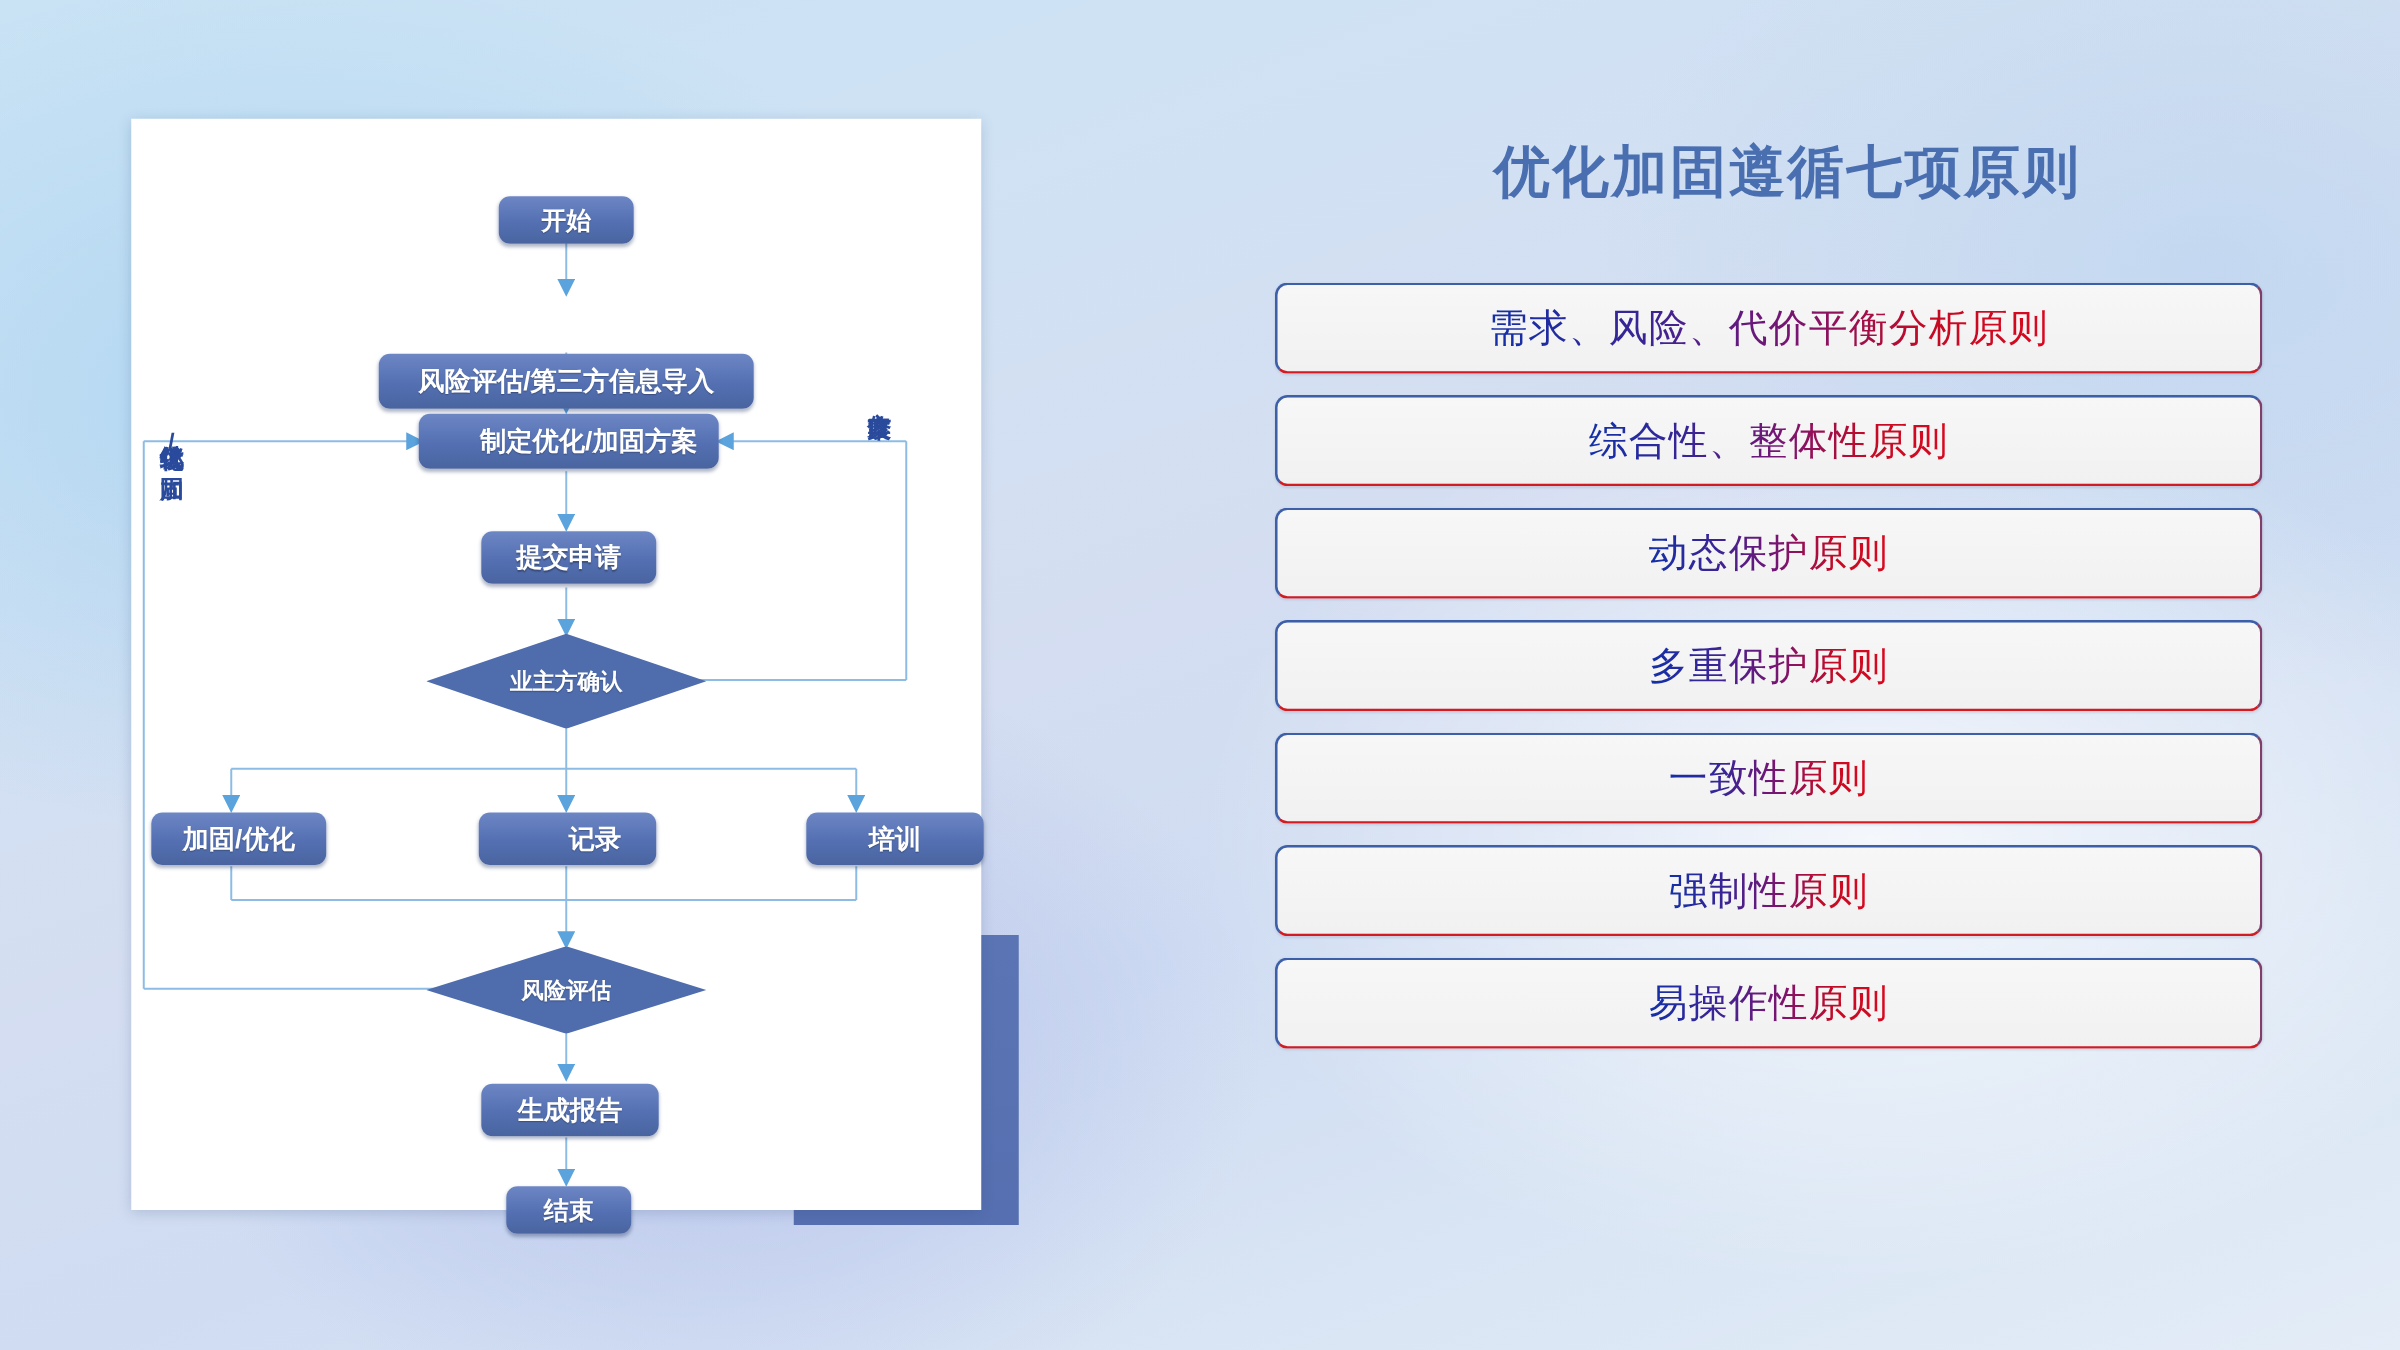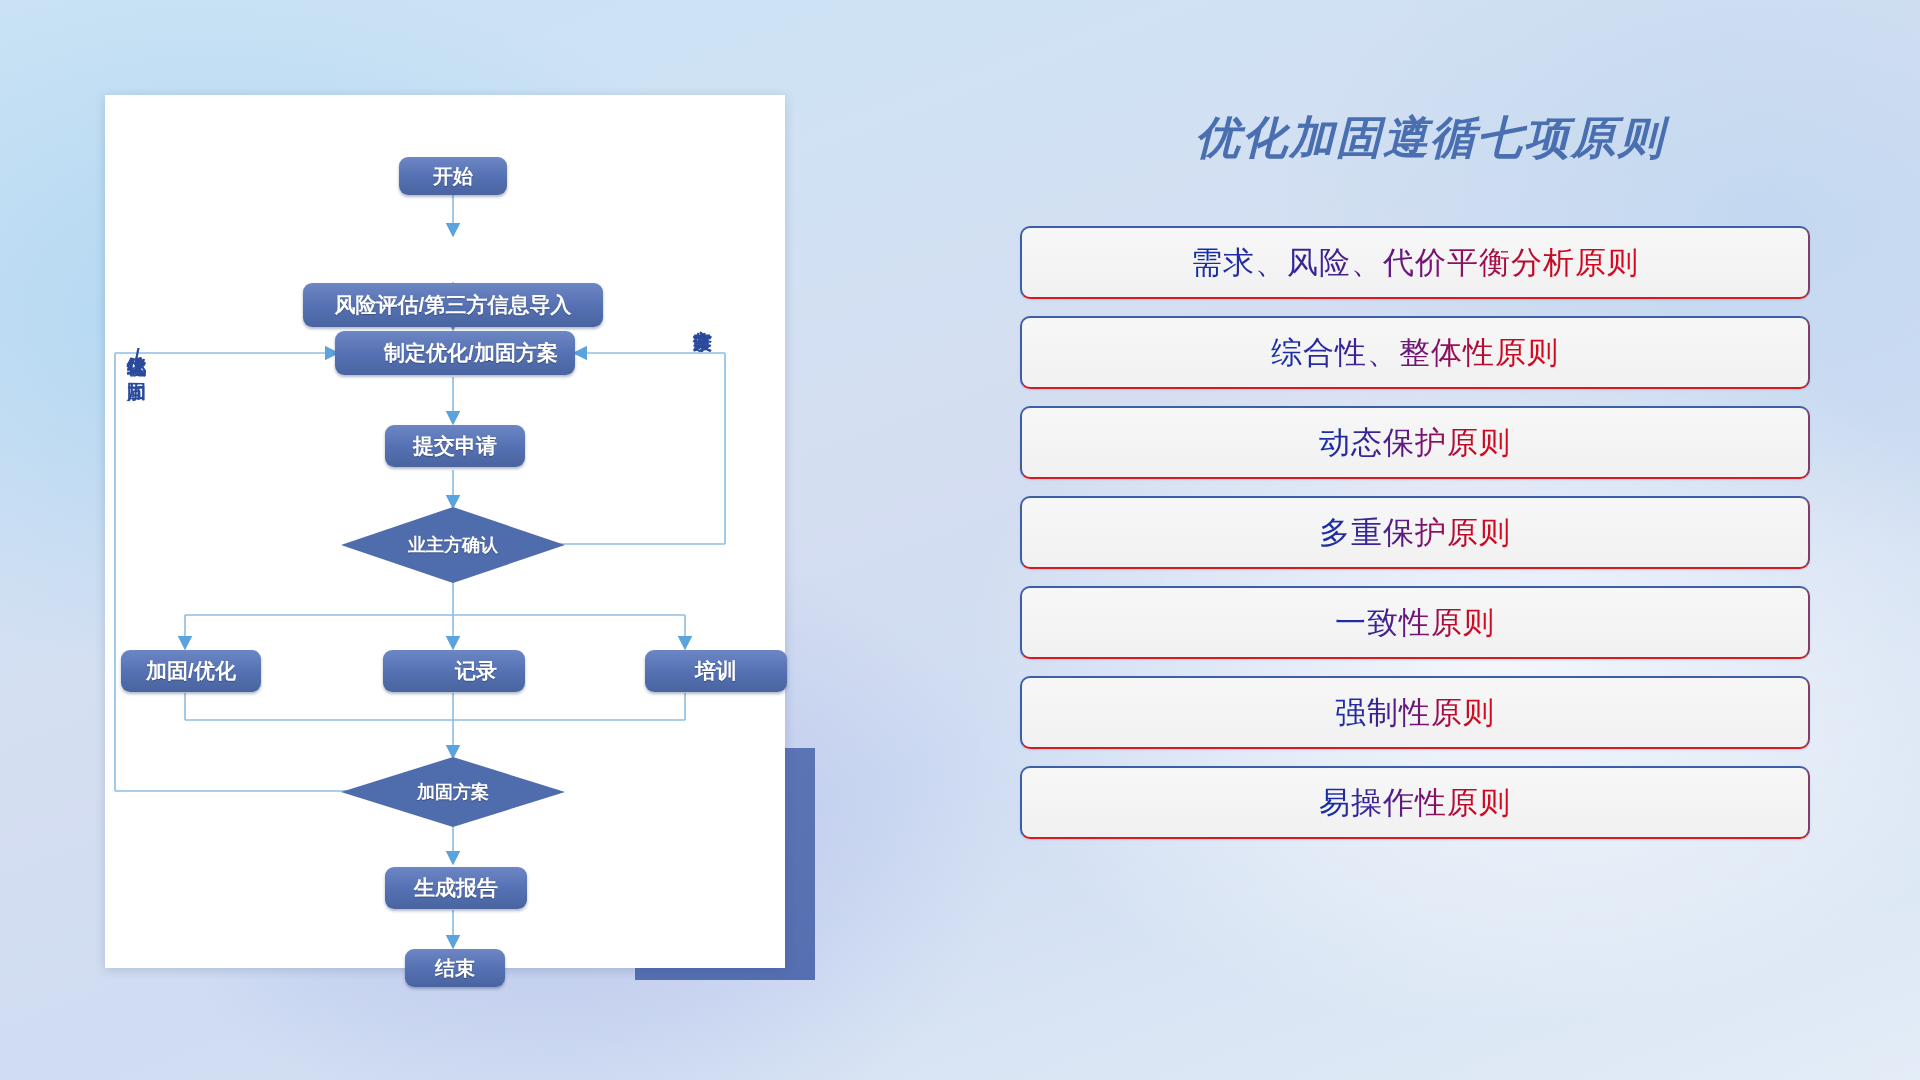--- a/index.html
+++ b/index.html
@@ -48,21 +48,21 @@
   .node.diamond .dlabel { position:relative; z-index:2; }
   .node.diamond .dshape {
     position:absolute; left:0; top:0; width:100%; height:100%;
     background:#4f6cad; clip-path:polygon(50% 0%,100% 50%,50% 100%,0% 50%);
   }
 
   
   #right-pane { position:absolute; left:1010px; top:0; width:910px; height:1080px; }
   #pane-title {
     position:absolute; left:0; top:108px; width:840px; text-align:center;
-    font-size:45px; font-weight:bold; color:#4a6fb0; letter-spacing:2px;font-style:italic;
+    font-size:45px; font-weight:bold; color:#4a6fb0; letter-spacing:2px;
   }
   #principle-list { position:absolute; left:10px; top:226px; width:790px; }
   .principle {
     position:relative; height:73px; margin-bottom:17px;
     background:linear-gradient(180deg,#f7f7f7 0%, #f1f1f1 100%);
     border-radius:10px;
     border-top:2px solid #3d5fa8;
     border-left:2px solid #3d5fa8;
     border-right:2px solid #7f3f6a;
     border-bottom:2px solid #d31b22;
@@ -146,21 +146,21 @@
     </div>
 
     <div class="node box" style="left:16px; top:555px; width:140px; height:42px; font-size:21px;text-align:center;">加固/优化</div>
 
     <div class="node box" style="left:278px; top:555px; width:142px; height:42px; font-size:21px;padding-left:44px;">记录</div>
 
     <div class="node box" style="left:540px; top:555px; width:142px; height:42px; font-size:21px;">培训</div>
 
     <div class="node diamond" style="left:236px; top:662px; width:224px; height:70px; font-size:18px;">
       <span class="dshape"></span>
-      <span class="dlabel">加固方案</span>
+      <span class="dlabel">风险评估</span>
     </div>
 
     <div class="node box" style="left:280px; top:772px; width:142px; height:42px; font-size:21px;">生成报告</div>
 
     <div class="node box" style="left:300px; top:854px; width:100px; height:38px; font-size:20px;">结束</div>
 
   </div>
 </div>
 
 <div id="right-pane">

